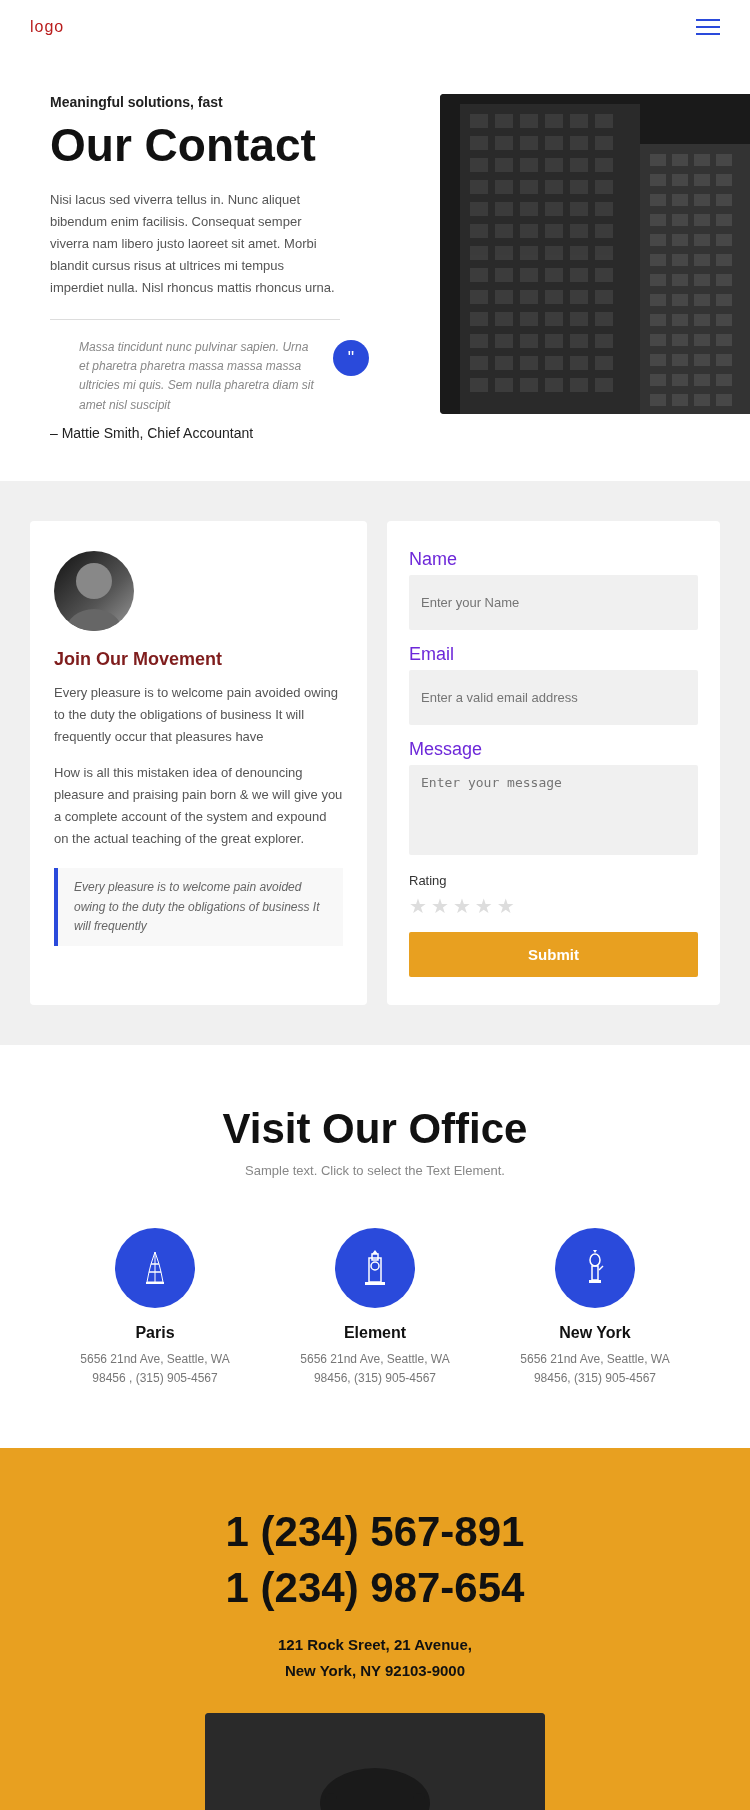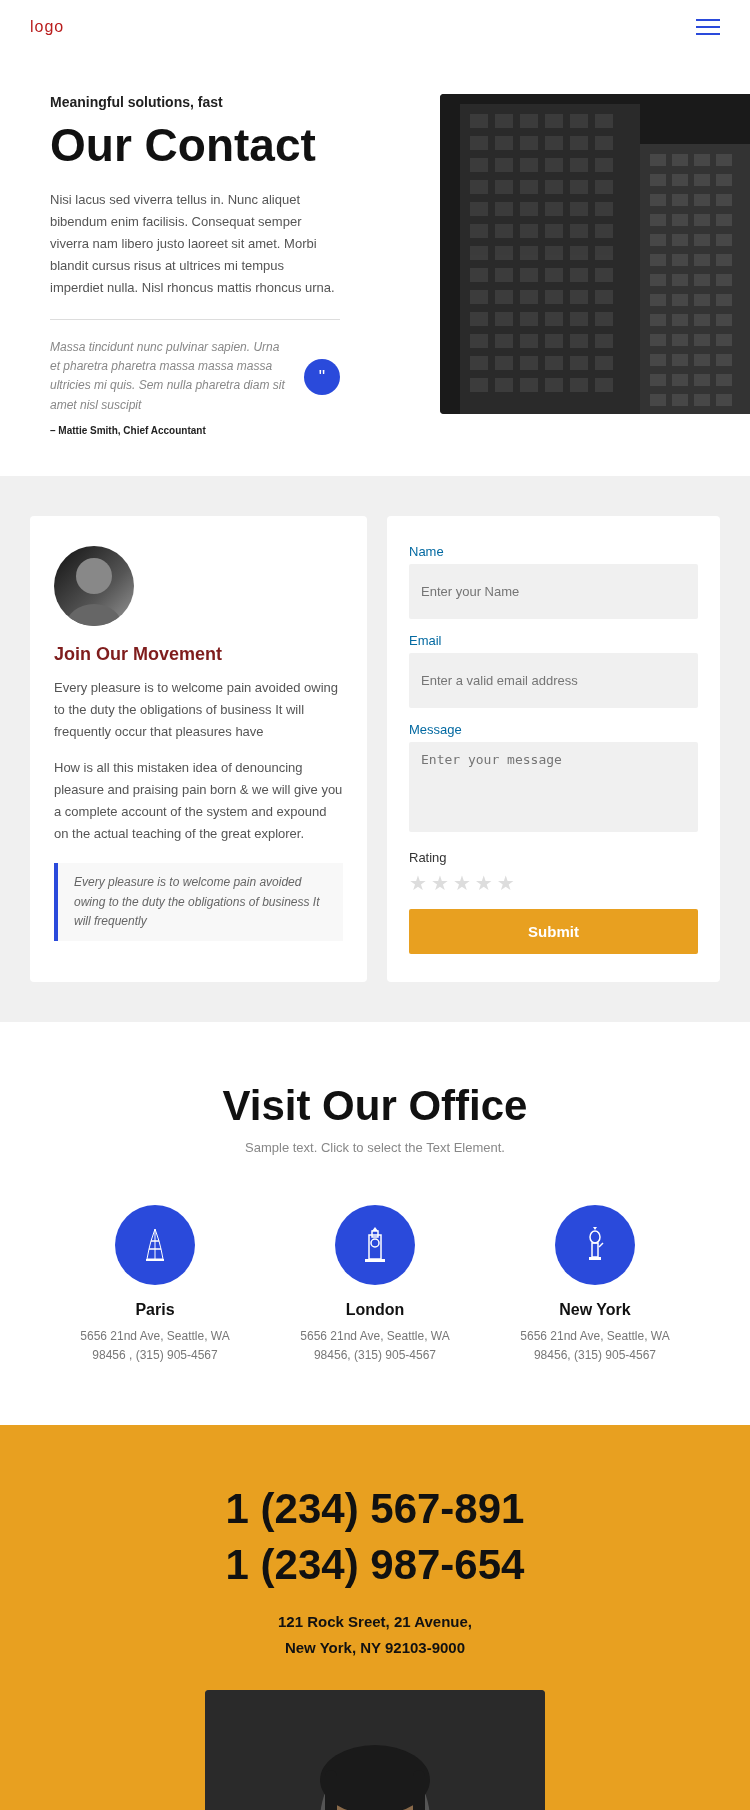--- a/index.html
+++ b/index.html
@@ -23,28 +23,28 @@
       padding: 40px 30px 40px 50px;
       position: relative;
       min-height: 380px;
       overflow: hidden;
     }
     .hero-left { flex: 1; padding-right: 20px; z-index: 2; }
     .hero-subtitle { font-size: 14px; font-weight: bold; color: #222; margin-bottom: 10px; }
     .hero-title { font-size: 46px; font-weight: 900; color: #111; margin-bottom: 18px; line-height: 1.1; }
     .hero-desc { font-size: 13px; color: #555; line-height: 1.7; margin-bottom: 20px; max-width: 290px; }
     .hero-divider { border: none; border-top: 1px solid #ddd; margin: 18px 0; max-width: 290px; }
-    .hero-quote { display: flex; align-items: center; gap: 12px; max-width: 290px; }
+    .hero-quote { display: flex; align-items: flex-start; gap: 12px; max-width: 290px; margin-left: 29px; }
     .hero-quote-text { font-size: 12px; color: #888; font-style: italic; line-height: 1.6; flex: 1; }
     .quote-icon {
       width: 36px; height: 36px; background: #2a4adb; border-radius: 50%;
       display: flex; align-items: center; justify-content: center;
       color: #fff; font-size: 18px; flex-shrink: 0; margin-top: 2px;
     }
-    .hero-author { font-size: 10px; font-weight: bold; color: #222; margin-top: 10px; }
+    .hero-author { font-size: 14px; font-weight: normal; color: #222; margin-top: 10px; }
     .hero-image {
       position: absolute;
       right: -10px;
       top: 40px;
       width: 320px;
       height: 320px;
       background: linear-gradient(135deg, #222 0%, #555 40%, #888 70%, #aaa 100%);
       border-radius: 4px;
       overflow: hidden;
     }
@@ -85,21 +85,21 @@
     }
     .blockquote-text { font-size: 12px; color: #666; font-style: italic; line-height: 1.6; }
 
     .card-right {
       background: #fff;
       border-radius: 4px;
       padding: 28px 22px;
       flex: 1;
     }
     .form-group { margin-bottom: 14px; }
-    .form-label { font-size: 13px; color: #0369a1; margin-bottom: 5px; display: block; }
+    .form-label { font-size: 18px; color: #6d28d9; margin-bottom: 5px; display: block; }
     .form-input {
       width: 100%; padding: 20px 12px;
       border: none; background: #f0f0f0;
       border-radius: 2px; font-size: 13px; color: #999;
       outline: none;
     }
     .form-textarea {
       width: 100%; padding: 10px 12px;
       border: none; background: #f0f0f0;
       border-radius: 2px; font-size: 13px; color: #999;
@@ -392,21 +392,21 @@
       <div class="office-icon">
         <svg width="40" height="40" viewBox="0 0 40 40" fill="none" xmlns="http://www.w3.org/2000/svg">
 
           <rect x="14" y="10" width="12" height="24" stroke="white" stroke-width="1.5"></rect>
           <rect x="17" y="6" width="6" height="6" stroke="white" stroke-width="1.5"></rect>
           <polygon points="20,2 23,6 17,6" fill="white"></polygon>
           <circle cx="20" cy="18" r="4" stroke="white" stroke-width="1.5"></circle>
           <rect x="10" y="34" width="20" height="3" fill="white"></rect>
         </svg>
       </div>
-      <p class="office-city">London</p>
+      <p class="office-city">Element</p>
       <p class="office-addr">5656 21nd Ave, Seattle, WA 98456, (315) 905-4567</p>
     </div>
     <div class="office">
       <div class="office-icon">
         <svg width="40" height="40" viewBox="0 0 40 40" fill="none" xmlns="http://www.w3.org/2000/svg">
 
           <ellipse cx="20" cy="12" rx="5" ry="6" stroke="white" stroke-width="1.5"></ellipse>
           <rect x="17" y="18" width="6" height="14" stroke="white" stroke-width="1.5"></rect>
           <polygon points="20,5 22,2 18,2" fill="white"></polygon>
           <line x1="24" y1="22" x2="28" y2="18" stroke="white" stroke-width="1.5"></line>

